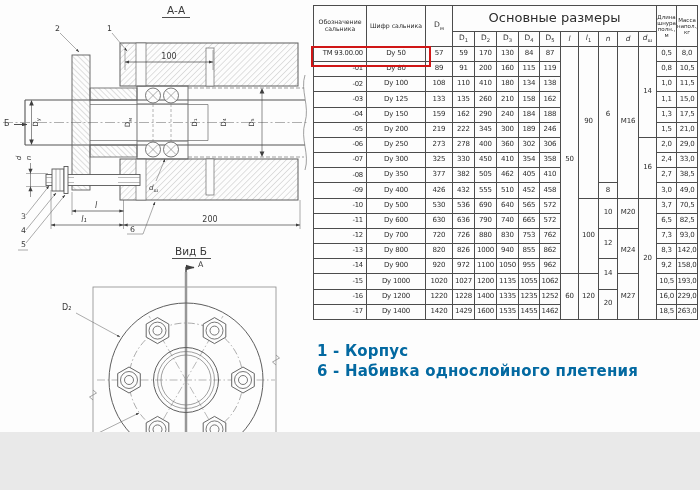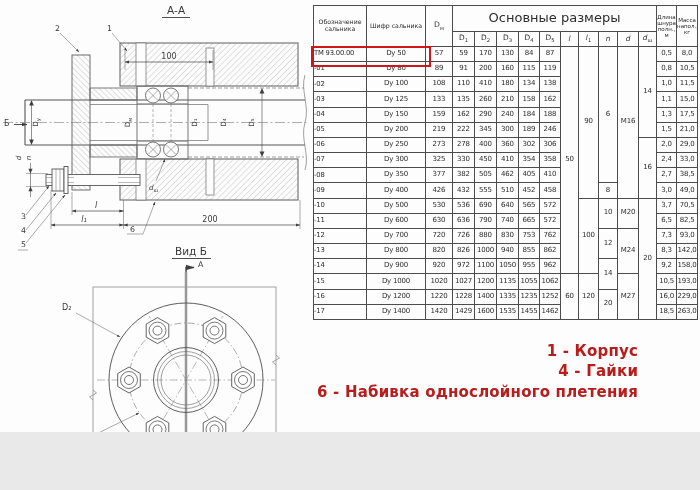--- a/index.html
+++ b/index.html
@@ -20,27 +20,27 @@
        overflow:hidden;line-height:1.12;font-weight:normal;}
   .tbl thead tr.r1{height:26px;}
   .tbl thead tr.r2{height:15px;}
   .tbl tbody tr{height:15.16px;}
   .hsmall{font-size:6.2px;}
   .htiny{font-size:5.5px;}
   .hmain{font-size:13px;}
   .hsz{font-size:7.4px;}
   .hsz sub,.hdm sub{font-size:5.2px;}
   .hdm{font-size:7.6px;}
-  td.des{font-size:6.8px;text-align:left;padding-right:3px;letter-spacing:-0.2px;white-space:nowrap;}
+  td.des{font-size:6.8px;text-align:right;padding-right:3px;letter-spacing:-0.2px;white-space:nowrap;}
   td.num{font-size:7px;letter-spacing:-0.2px;white-space:nowrap;}
   .hl-box{position:absolute;left:311px;top:45.5px;width:116px;height:17.5px;
           border:2px solid #d01616;z-index:5;}
   
-  .legend{position:absolute;left:317px;top:341px;color:#b91c1c;font-size:15px;
-          font-weight:600;line-height:20.4px;letter-spacing:0.2px;text-align:right;}
+  .legend{position:absolute;left:317px;top:341px;color:#0369a1;font-size:15px;
+          font-weight:600;line-height:20.4px;letter-spacing:0.2px;}
 </style>
 </head>
 <body>
 
 <div class="page">
 
   <svg class="draw" width="313" height="490" viewBox="0 0 313 490">
     <defs>
       <pattern id="hA" width="4.2" height="4.2" patternUnits="userSpaceOnUse" patternTransform="rotate(45)">
         <line x1="0" y1="0" x2="0" y2="4.2" stroke="#a8a8a8" stroke-width="0.7"></line>
@@ -547,16 +547,15 @@
           <td class="num">1462</td>
           <td class="num">18,5</td>
           <td class="num">263,0</td>
         </tr>
       </tbody>
   </table>
   <div class="hl-box"></div>
 
   <div class="legend">
     <div>1 - Корпус</div>
-    <div>4 - Гайки</div>
     <div>6 - Набивка однослойного плетения</div>
   </div>
 </div>
 
 </body></html>

